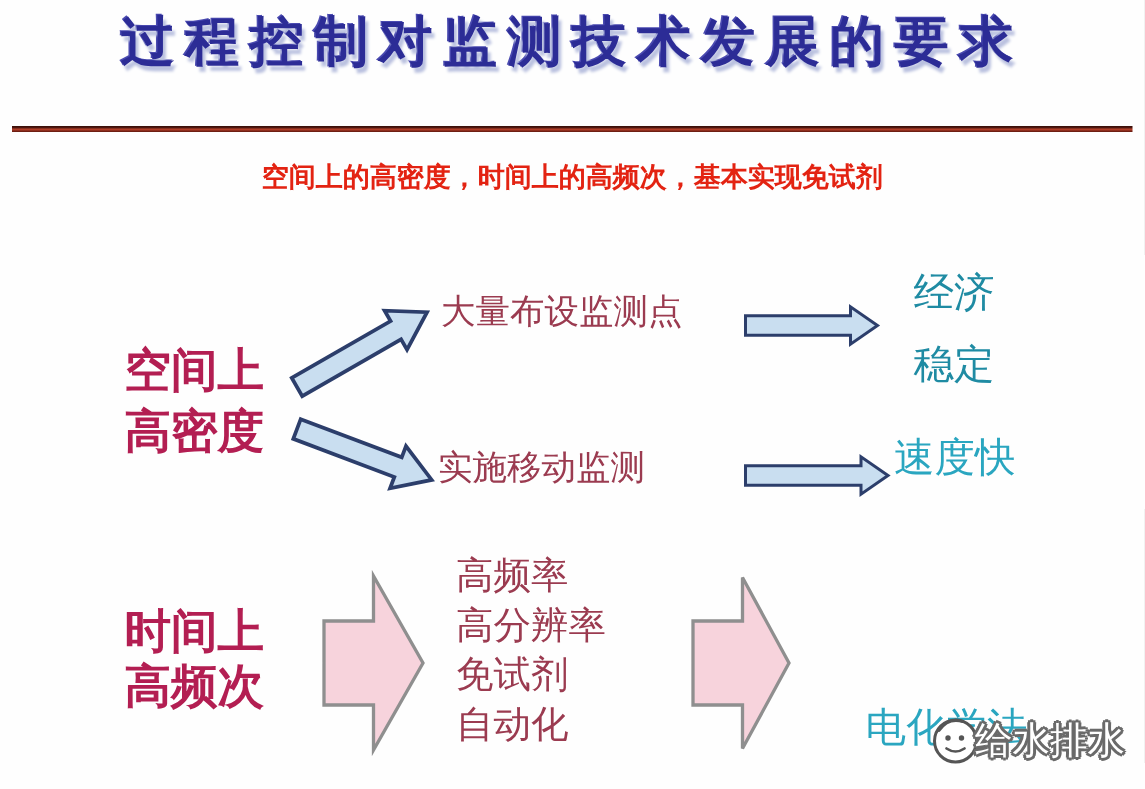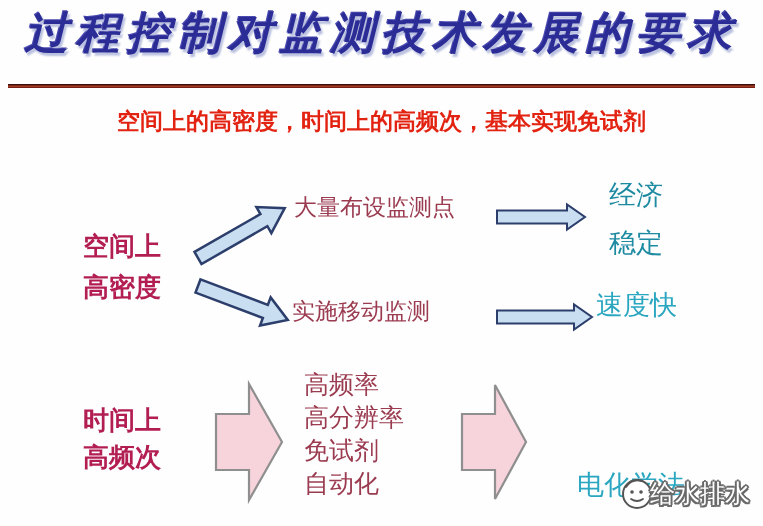--- a/index.html
+++ b/index.html
@@ -12,48 +12,47 @@
     overflow: hidden;
     font-family: "Liberation Sans", sans-serif;
   }
   .abs { position: absolute; }
 
   
   #title {
     left: 0; right: 0; top: 4px;
     text-align: center;
     font-family: "DejaVu Serif", serif;
-    font-style: italic;
     font-weight: bold;
-    font-size: 44px;
+    font-size: 36px;
     letter-spacing: 7px;
     color: var(--title-color);
     text-shadow: 2px 3px 2px #b9c0df, -1px -1px 0 #4a4ab0;
     white-space: nowrap;
   }
   #title-rule {
     left: 8px; top: 84px;
     width: 747px; height: 4px;
     background: linear-gradient(to bottom, #3c100a 20%, var(--rule-color) 55%, #5e170e);
   }
 
   
   #subtitle {
     left: 0; right: 0; top: 106px;
     text-align: center;
     font-weight: bold;
-    font-size: 23px;
+    font-size: 18px;
     color: var(--subtitle-color);
     white-space: nowrap;
   }
 
   
   .stage-label {
     font-weight: bold;
-    font-size: 26px;
+    font-size: 31px;
     color: var(--stage-color);
     white-space: nowrap;
   }
   #spatial-label { left: 83px; top: 226px; line-height: 41px; }
   #temporal-label { left: 83px; top: 402px; line-height: 37px; }
 
   
   .node-text {
     font-size: 23px;
     color: var(--node-color);

